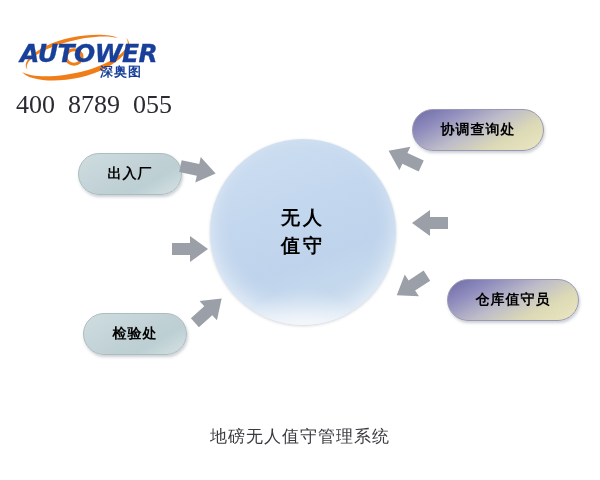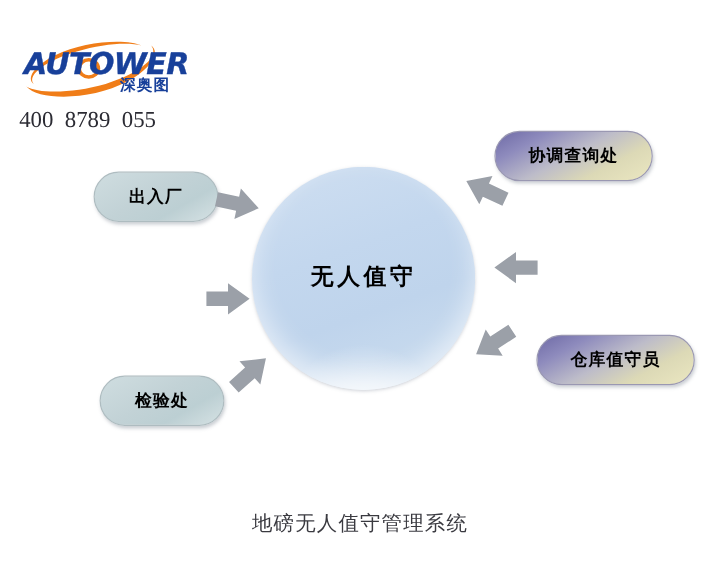--- a/index.html
+++ b/index.html
@@ -58,21 +58,21 @@
     font-size: 13px;
     letter-spacing: 1px;
     color: #18409a;
     line-height: 1;
   }
   #phone-number {
     position: absolute;
     left: 2px;
     top: 58px;
     font-family: "Liberation Serif", serif;
-    font-size: 19px;
+    font-size: 26px;
     color: #2b2b33;
     white-space: pre;
   }
 
   
   #diagram {
     position: absolute;
     left: 0;
     top: 95px;
     width: 600px;
@@ -92,21 +92,21 @@
       linear-gradient(160deg, #cfdff1 0%, #c3d7ee 38%, #bfd4ec 62%, #cddeef 100%);
     box-shadow: 0 1px 3px rgba(120,130,145,0.35), inset 0 -10px 20px rgba(255,255,255,0.55);
   }
   #hub-label {
     position: absolute;
     left: 0;
     top: 0;
     width: 186px;
     height: 186px;
     display: flex;
-    flex-direction: row;
+    flex-direction: column;
     align-items: center;
     justify-content: center;
     font-family: "DejaVu Sans", sans-serif;
     font-weight: bold;
     font-size: 19px;
     letter-spacing: 3px;
     line-height: 1.45;
     color: #000000;
     text-align: center;
   }
@@ -129,21 +129,21 @@
   }
   .pill-left {
     background: linear-gradient(150deg, #cfdde0 0%, #c2d2d6 45%, #bccfd3 70%, #d6e2e4 100%);
     border: 1px solid #aebcc0;
   }
   .pill-right {
     background: linear-gradient(152deg, #6e6aa6 0%, #8e8bbd 22%, #bdbcc9 48%, #dcd9b6 72%, #ebe7c1 100%);
     border: 1px solid #9a98b2;
   }
 
-  #pill-chuRuChang { left: 78px; top:  48px; width: 102px; height: 40px; }
+  #pill-chuRuChang { left: 78px; top:  58px; width: 102px; height: 40px; }
   #pill-caiYangChu { left: 70px; top: 132px; width: 102px; height: 40px; }
   #pill-jianYanChu { left: 83px; top: 218px; width: 102px; height: 40px; }
 
   #pill-xieTiaoChaXunChu { left: 412px; top:  14px; width: 130px; height: 40px; }
   #pill-bangFangXunJianChu { left: 452px; top: 104px; width: 130px; height: 40px; }
   #pill-cangKuZhiShouYuan { left: 447px; top: 184px; width: 130px; height: 40px; }
 
   
   .arrow {
     position: absolute;

